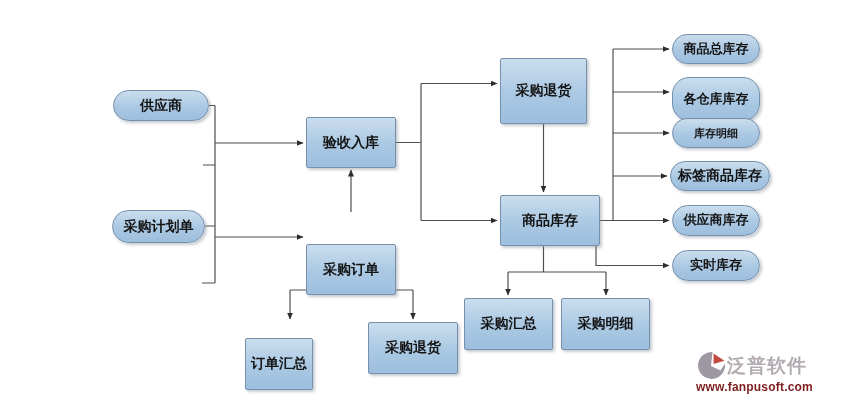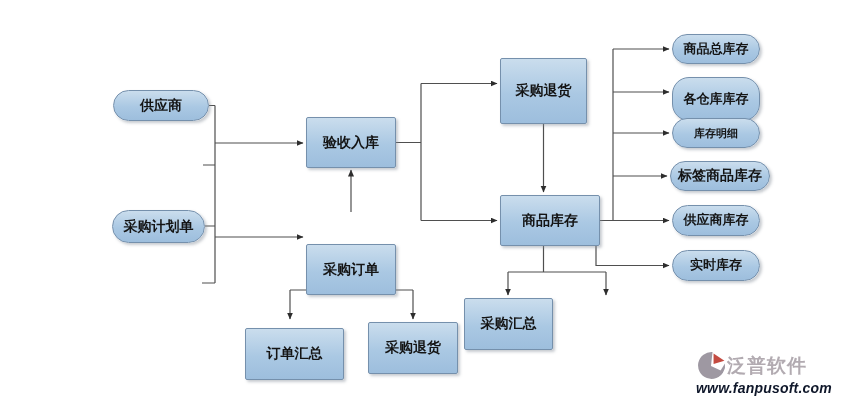--- a/index.html
+++ b/index.html
@@ -19,40 +19,40 @@
   .box{border-radius:2px;}
 
   
   #n-supplier{left:113px;top:90px;width:96px;height:31px;}
   #n-supplier-product{left:80px;top:148px;width:123px;height:34px;}
   #n-purchase-plan{left:112px;top:210px;width:93px;height:33px;text-align:right;}
   #n-smart-replenish{left:116px;top:267px;width:86px;height:33px;}
   
   #n-acceptance{left:306px;top:117px;width:90px;height:51px;}
   #n-purchase-order{left:306px;top:212px;width:90px;height:51px;margin-top:32px;}
-  #n-order-summary{left:245px;top:328px;width:99px;height:52px;}
+  #n-order-summary{left:245px;top:338px;width:68px;height:52px;}
   #n-order-detail{left:368px;top:322px;width:90px;height:52px;}
   
   #n-purchase-return{left:500px;top:58px;width:87px;height:66px;}
   #n-product-inventory{left:500px;top:195px;width:100px;height:51px;}
   #n-purchase-summary{left:464px;top:298px;width:89px;height:52px;}
   #n-purchase-detail{left:561px;top:298px;width:89px;height:52px;}
   
   #n-total-inventory{left:672px;top:34px;width:88px;height:30px;font-size:13px;}
   #n-warehouse-inventory{left:672px;top:77px;width:88px;height:44px;font-size:13px;}
   #n-inventory-detail{left:672px;top:118px;width:88px;height:30px;font-size:11px;}
   #n-tag-inventory{left:670px;top:161px;width:100px;height:30px;font-size:14px;}
   #n-supplier-inventory{left:672px;top:205px;width:88px;height:31px;font-size:13px;}
   #n-realtime-inventory{left:672px;top:250px;width:88px;height:31px;font-size:13px;}
 
   
   .watermark{position:absolute;left:696px;top:350px;width:142px;}
   .brand-row{display:flex;align-items:center;}
   .brand-text{font-size:19px;font-weight:bold;color:#b2abb1;letter-spacing:1px;line-height:1;}
-  .brand-url{font-size:14px;font-weight:bold;color:#0f172a;margin-top:-1px;letter-spacing:.2px;font-style:italic;}
+  .brand-url{font-size:12px;font-weight:bold;color:#7f1d1d;margin-top:-1px;letter-spacing:.2px;}
 </style>
 </head>
 <body>
 
 <div class="canvas">
 
   <svg class="connectors" width="842" height="404">
     <defs>
       <marker id="arr" markerWidth="8" markerHeight="7" refX="6.5" refY="3" orient="auto" markerUnits="userSpaceOnUse">
         <path d="M0,0 L7,3 L0,6 Z" fill="#2d2d2d"></path>
@@ -95,20 +95,21 @@
   <div class="node pill" id="n-purchase-plan">采购计划单</div>
 
   <div class="node box" id="n-acceptance">验收入库</div>
   <div class="node box" id="n-purchase-order">采购订单</div>
   <div class="node box" id="n-order-summary">订单汇总</div>
   <div class="node box" id="n-order-detail">采购退货</div>
 
   <div class="node box" id="n-purchase-return">采购退货</div>
   <div class="node box" id="n-product-inventory">商品库存</div>
   <div class="node box" id="n-purchase-summary">采购汇总</div>
+  <div class="node box" id="n-purchase-detail">采购明细</div>
 
   <div class="node pill" id="n-total-inventory">商品总库存</div>
   <div class="node pill" id="n-warehouse-inventory">各仓库库存</div>
   <div class="node pill" id="n-inventory-detail">库存明细</div>
   <div class="node pill" id="n-tag-inventory">标签商品库存</div>
   <div class="node pill" id="n-supplier-inventory">供应商库存</div>
   <div class="node pill" id="n-realtime-inventory">实时库存</div>
 
   <div class="watermark">
     <div class="brand-row">

